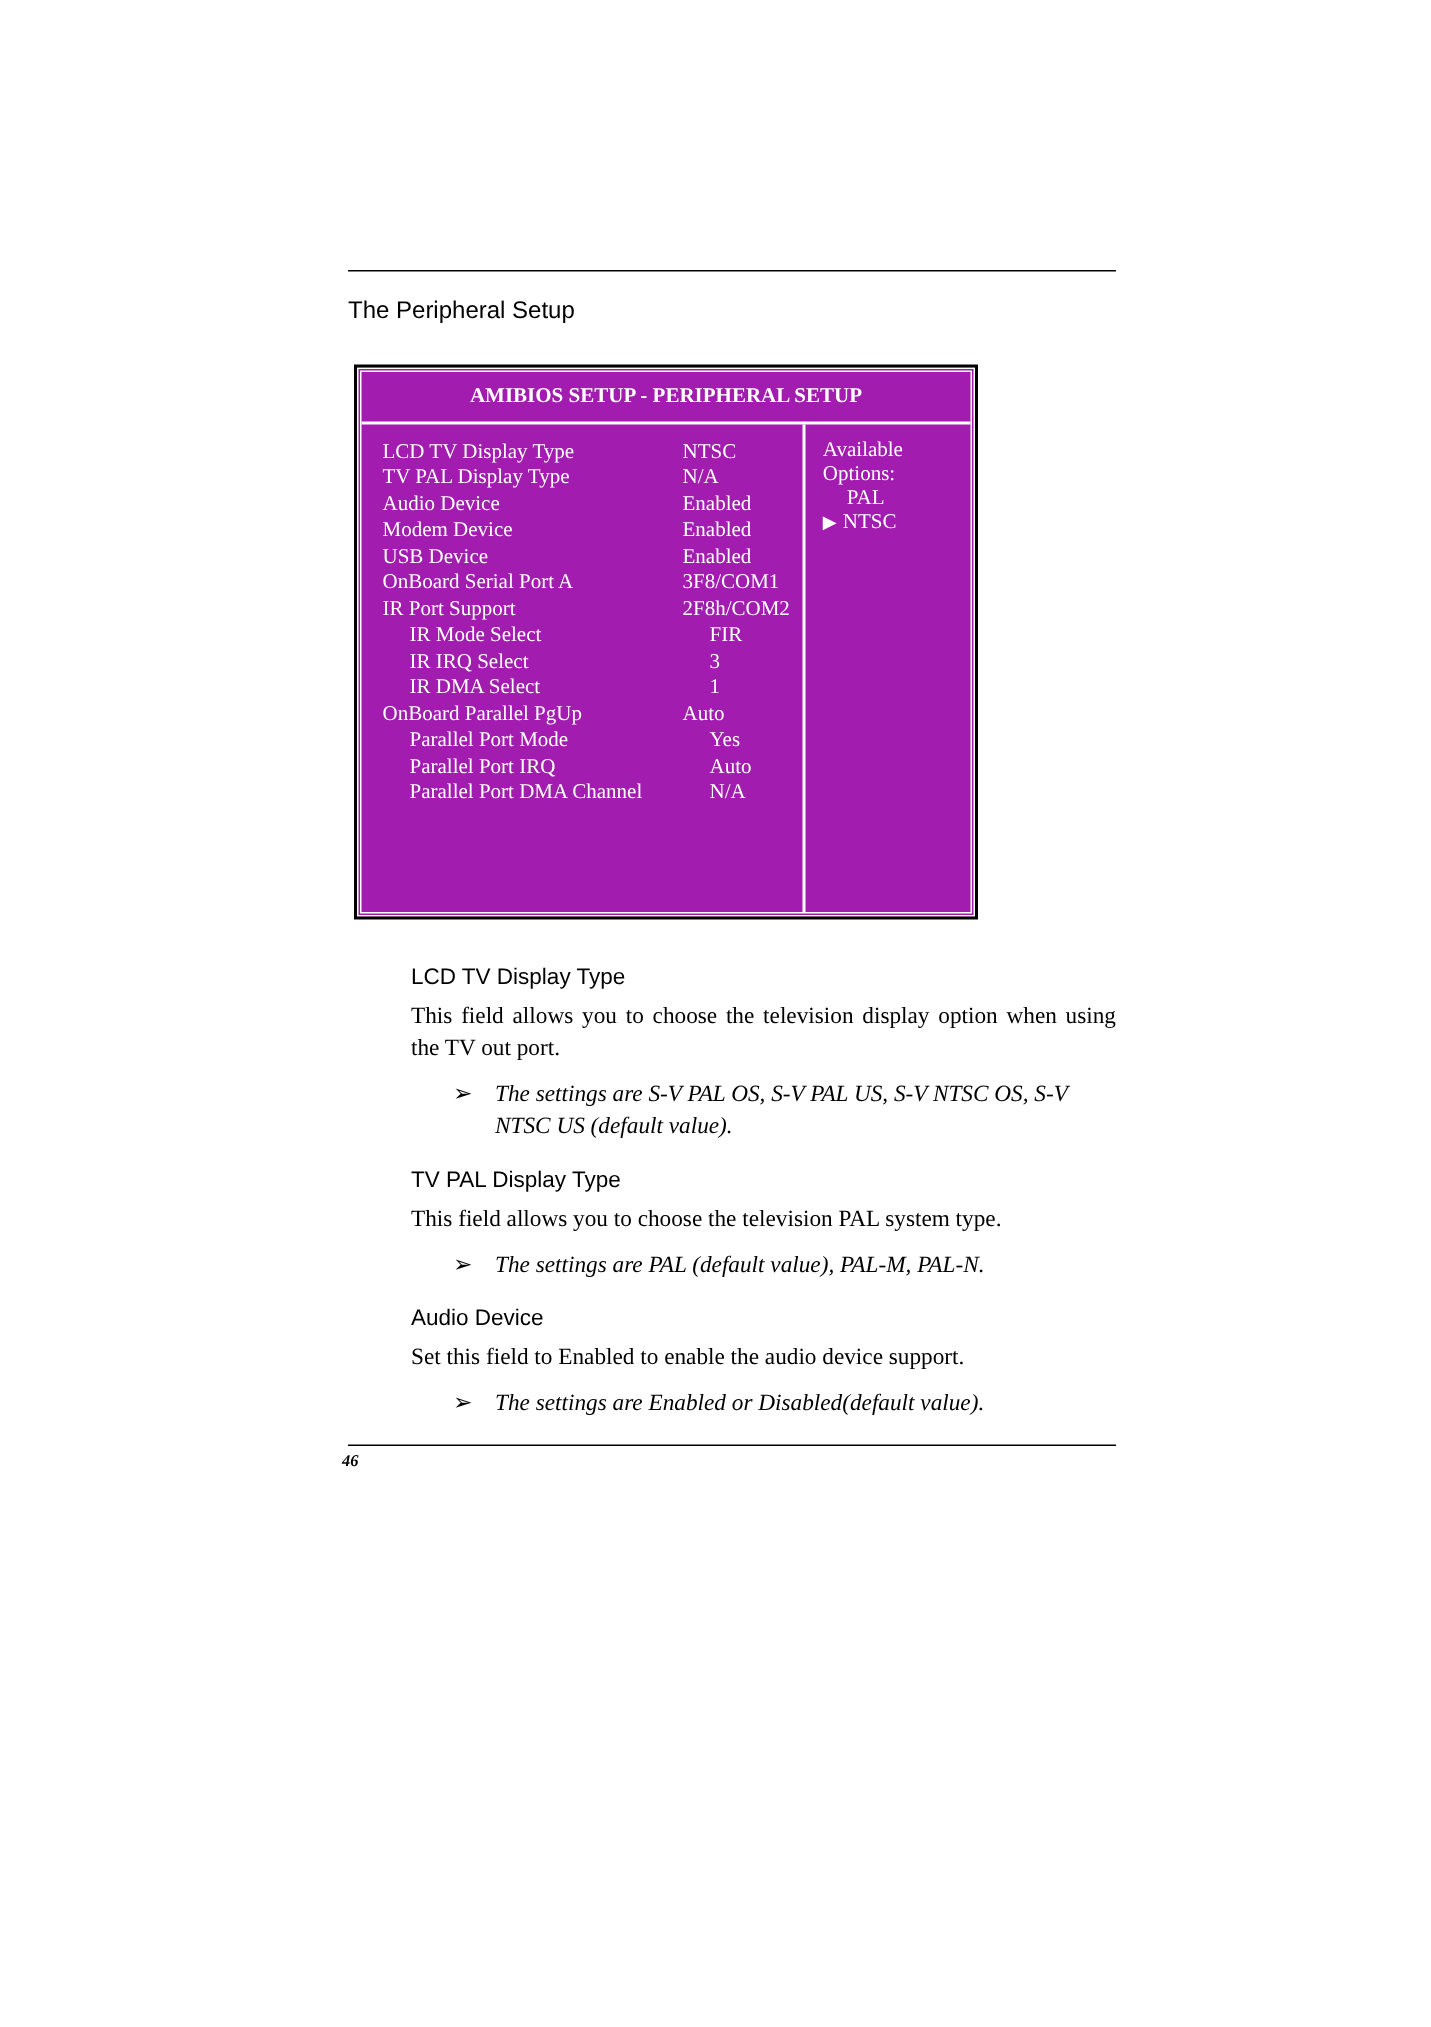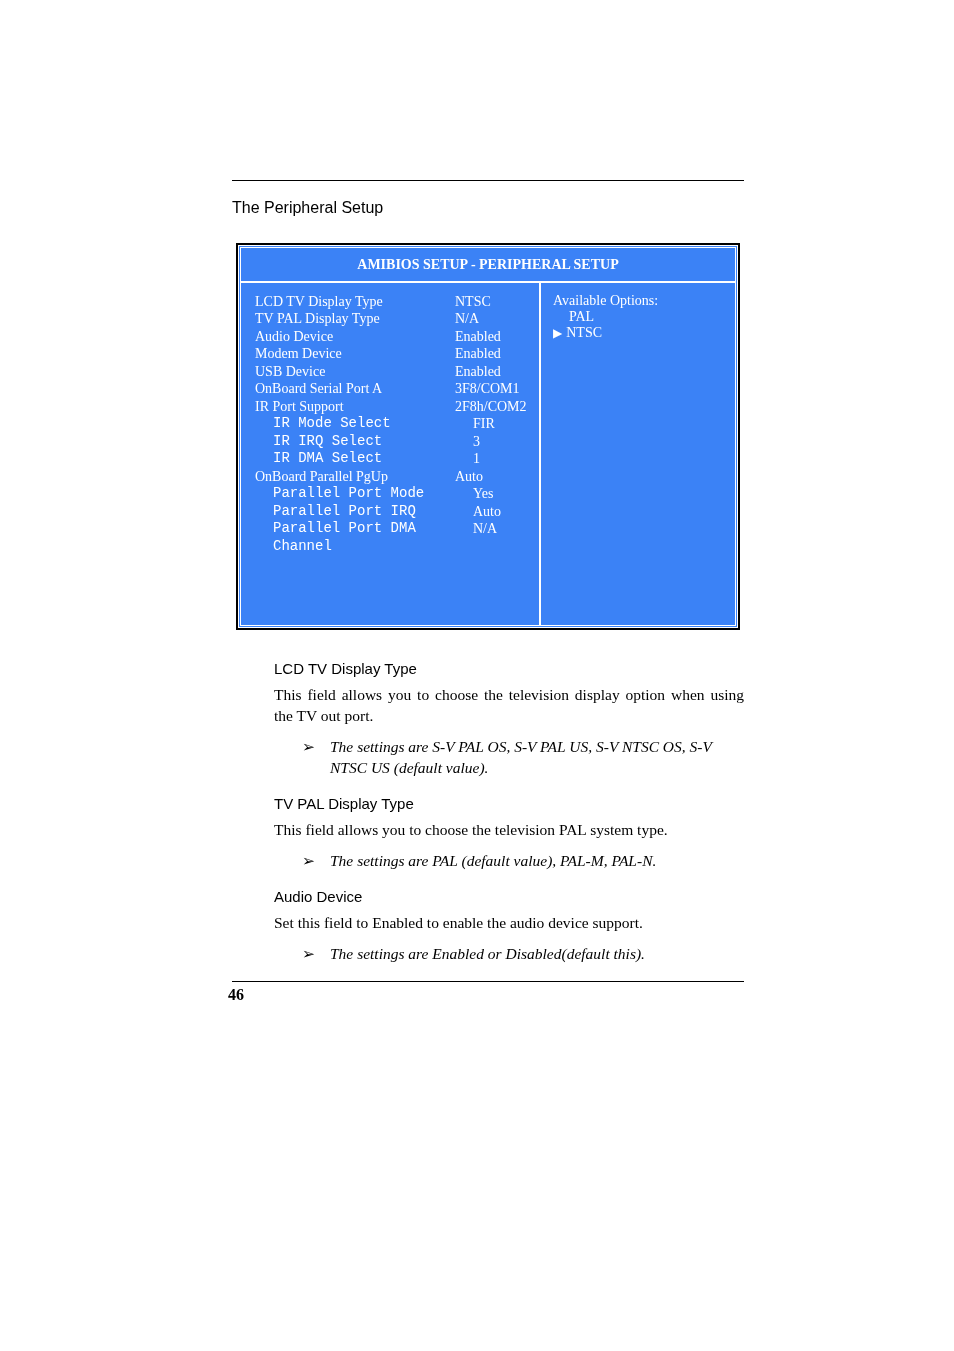--- a/index.html
+++ b/index.html
@@ -21,23 +21,23 @@
     border-top: 1px solid #000;
     margin: 0 0 18px 0;
   }
   .section-title {
     font-family: Arial, Helvetica, sans-serif;
     font-weight: normal;
     font-size: 16px;
     margin: 0 0 28px 0;
   }
   .bios-box {
-    width: 500px;
+    width: 412px;
     margin-left: 6px;
-    background: #3b82f6;
+    background: #a21caf;
     color: #fff;
     border: 3px double #fff;
     outline: 2px solid #000;
     box-sizing: border-box;
     font-family: "Times New Roman", Times, serif;
     font-size: 14px;
   }
   .bios-header {
     text-align: center;
     padding: 8px 8px 6px 8px;
@@ -63,21 +63,21 @@
   .bios-row {
     display: flex;
     line-height: 1.25;
   }
   .bios-row .label {
     flex: 0 0 200px;
   }
   .bios-row .value {
     flex: 1;
   }
-  .indent1 { padding-left: 18px; font-family: Liberation Mono, monospace; }
+  .indent1 { padding-left: 18px; }
   .opt-selected::before {
     content: "▶";
     font-size: 12px;
     margin-right: 4px;
   }
   .opt-indent { padding-left: 16px; }
   .help-block {
     font-size: 13.5px;
     line-height: 1.3;
   }
@@ -110,22 +110,23 @@
   .bullet-row .tri {
     flex: 0 0 28px;
     font-style: normal;
   }
   .bottom-rule {
     border: none;
     border-top: 1px solid #000;
     margin: 16px 0 4px 0;
   }
   .page-number {
+    font-style: italic;
     font-weight: bold;
-    font-size: 16px;
+    font-size: 11px;
     margin-left: -4px;
   }
 </style>
 </head>
 <body>
 
 <div class="page">
   <hr class="top-rule">
 
   <h2 class="section-title">The Peripheral Setup</h2>
@@ -216,19 +217,19 @@
     <p class="body-para">This field allows you to choose the television PAL system type.</p>
     <div class="bullet-row">
       <span class="tri">➢</span>
       <span>The settings are PAL (default value), PAL-M, PAL-N.</span>
     </div>
 
     <div class="sub-heading">Audio Device</div>
     <p class="body-para">Set this field to Enabled to enable the audio device support.</p>
     <div class="bullet-row">
       <span class="tri">➢</span>
-      <span>The settings are Enabled or Disabled(default this).</span>
+      <span>The settings are Enabled or Disabled(default value).</span>
     </div>
 
     <hr class="bottom-rule">
     <div class="page-number">46</div>
   </div>
 </div>
 
 </body></html>

